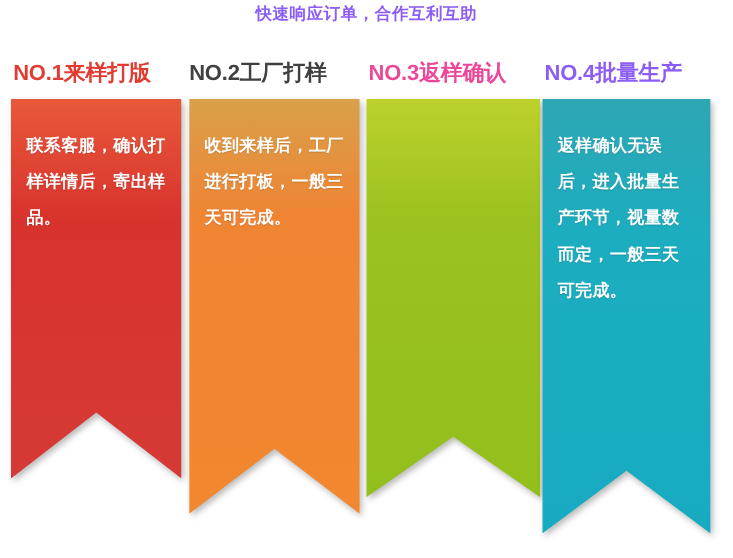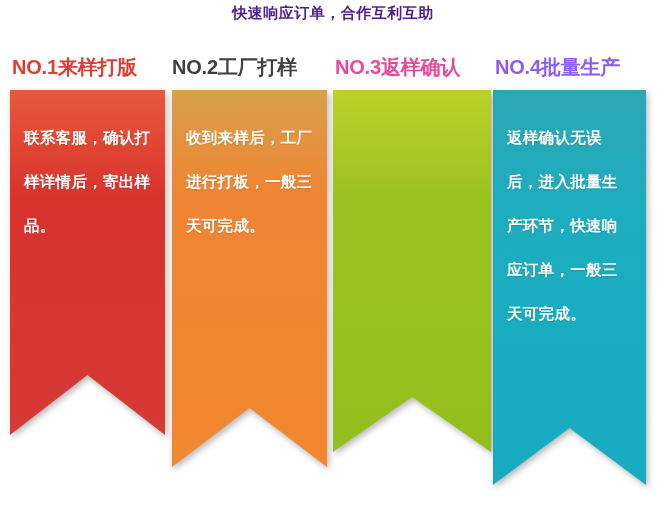--- a/index.html
+++ b/index.html
@@ -25,21 +25,21 @@
 
   
   .page-title {
     position: absolute;
     left: 0;
     top: 2px;
     width: 666px;
     text-align: center;
     font-size: 15px;
     font-weight: 700;
-    color: #4c1d95;
+    color: #8b5cf6;
     letter-spacing: 0.5px;
     line-height: 22px;
     white-space: nowrap;
   }
 
   
   .step {
     position: absolute;
     top: 0;
   }
@@ -73,21 +73,21 @@
   .ribbon-text {
     position: absolute;
     left: 0;
     top: 0;
     width: 100%;
     box-sizing: border-box;
     padding: 26px 14px 0 14px;
     color: #ffffff;
     font-size: 15.5px;
     font-weight: 700;
-    line-height: 44px;
+    line-height: 33px;
     letter-spacing: 0.3px;
     text-shadow: 0 1px 1px rgba(0,0,0,0.14);
     word-break: break-all;
   }
 
   
   #step-1 { left: 0px;   width: 170px; }
   #step-2 { left: 162px; width: 170px; }
   #step-3 { left: 327px; width: 176px; }
   #step-4 { left: 489px; width: 176px; }
@@ -165,17 +165,17 @@
       <svg class="ribbon-body" viewBox="0 0 153 395" preserveAspectRatio="none">
         <defs>
           <linearGradient id="grad4" x1="0" y1="0" x2="0" y2="1">
             <stop offset="0%" stop-color="#2ea6b4"></stop>
             <stop offset="30%" stop-color="#1cadbf"></stop>
             <stop offset="100%" stop-color="#17abc2"></stop>
           </linearGradient>
         </defs>
         <path d="M0,0 L153,0 L153,395 L76.5,338 L0,395 Z" fill="url(#grad4)"></path>
       </svg>
-      <div class="ribbon-text">返样确认无误后，进入批量生产环节，快速响应订单，一般三天可完成。</div>
+      <div class="ribbon-text">返样确认无误后，进入批量生产环节，视量数而定，一般三天可完成。</div>
     </div>
   </div>
 
 </div>
 
 </body></html>

